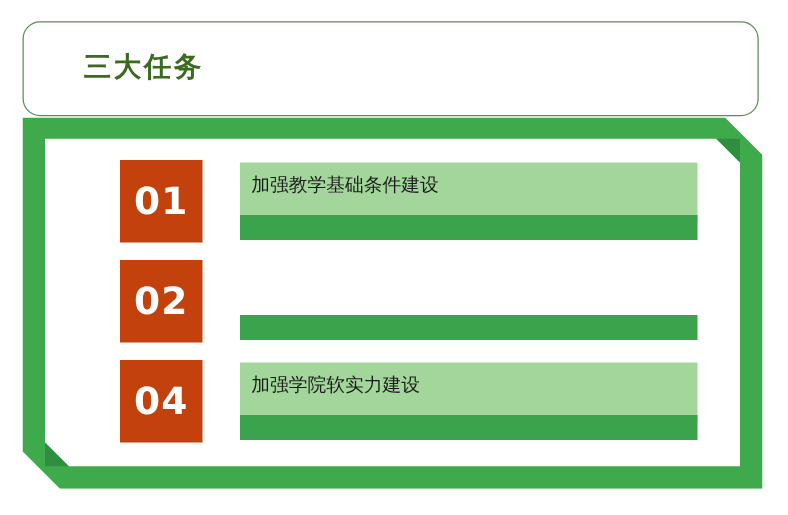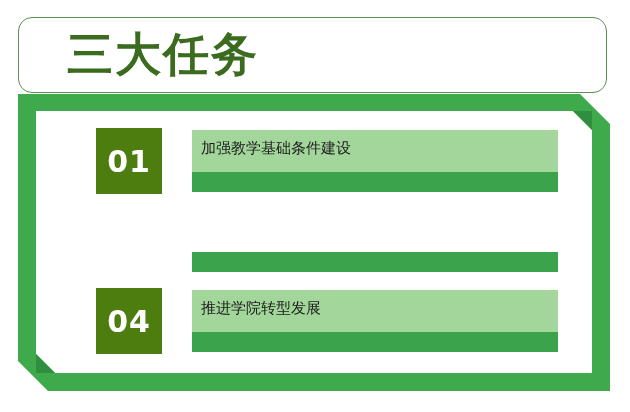--- a/index.html
+++ b/index.html
@@ -32,21 +32,21 @@
     border: 1.5px solid #5a8f52;
     border-radius: 14px;
     background: #ffffff;
     z-index: 5;
   }
   #title-text {
     position: absolute;
     left: 48px;
     top: 50%;
     transform: translateY(-52%);
-    font-size: 46px;
+    font-size: 22px;
     font-weight: bold;
     color: #3b6b1f;
     letter-spacing: 2px;
     line-height: 1;
     white-space: nowrap;
     font-family: "DejaVu Sans", "Liberation Sans", sans-serif;
   }
 
   
   #frame {
@@ -81,21 +81,21 @@
   .row.r0 { top: 128px; }
   .row.r1 { top: 208px; }
   .row.r2 { top: 288px; }
 
   .badge {
     position: absolute;
     left: 0;
     top: 0;
     width: 66px;
     height: 66px;
-    background: #4d7c0f;
+    background: #c2410c;
     color: #ffffff;
     font-size: 30px;
     font-weight: bold;
     display: flex;
     align-items: center;
     justify-content: center;
     letter-spacing: 1px;
     font-family: "DejaVu Sans", "Liberation Sans", sans-serif;
   }
 
@@ -174,30 +174,31 @@
       <div class="badge">01</div>
       <div class="bar">
         <div class="bar-light">
           <span class="bar-label">加强教学基础条件建设</span>
         </div>
         <div class="bar-dark"></div>
       </div>
     </div>
 
     <div class="row r1">
+      <div class="badge">02</div>
       <div class="bar">
         <div class="bar-dark"></div>
       </div>
     </div>
 
     <div class="row r2">
       <div class="badge">04</div>
       <div class="bar">
         <div class="bar-light">
-          <span class="bar-label">推进学院转型发展</span>
+          <span class="bar-label">加强学院软实力建设</span>
         </div>
         <div class="bar-dark"></div>
       </div>
     </div>
 
   </div>
 
 </div>
 
 </body></html>

